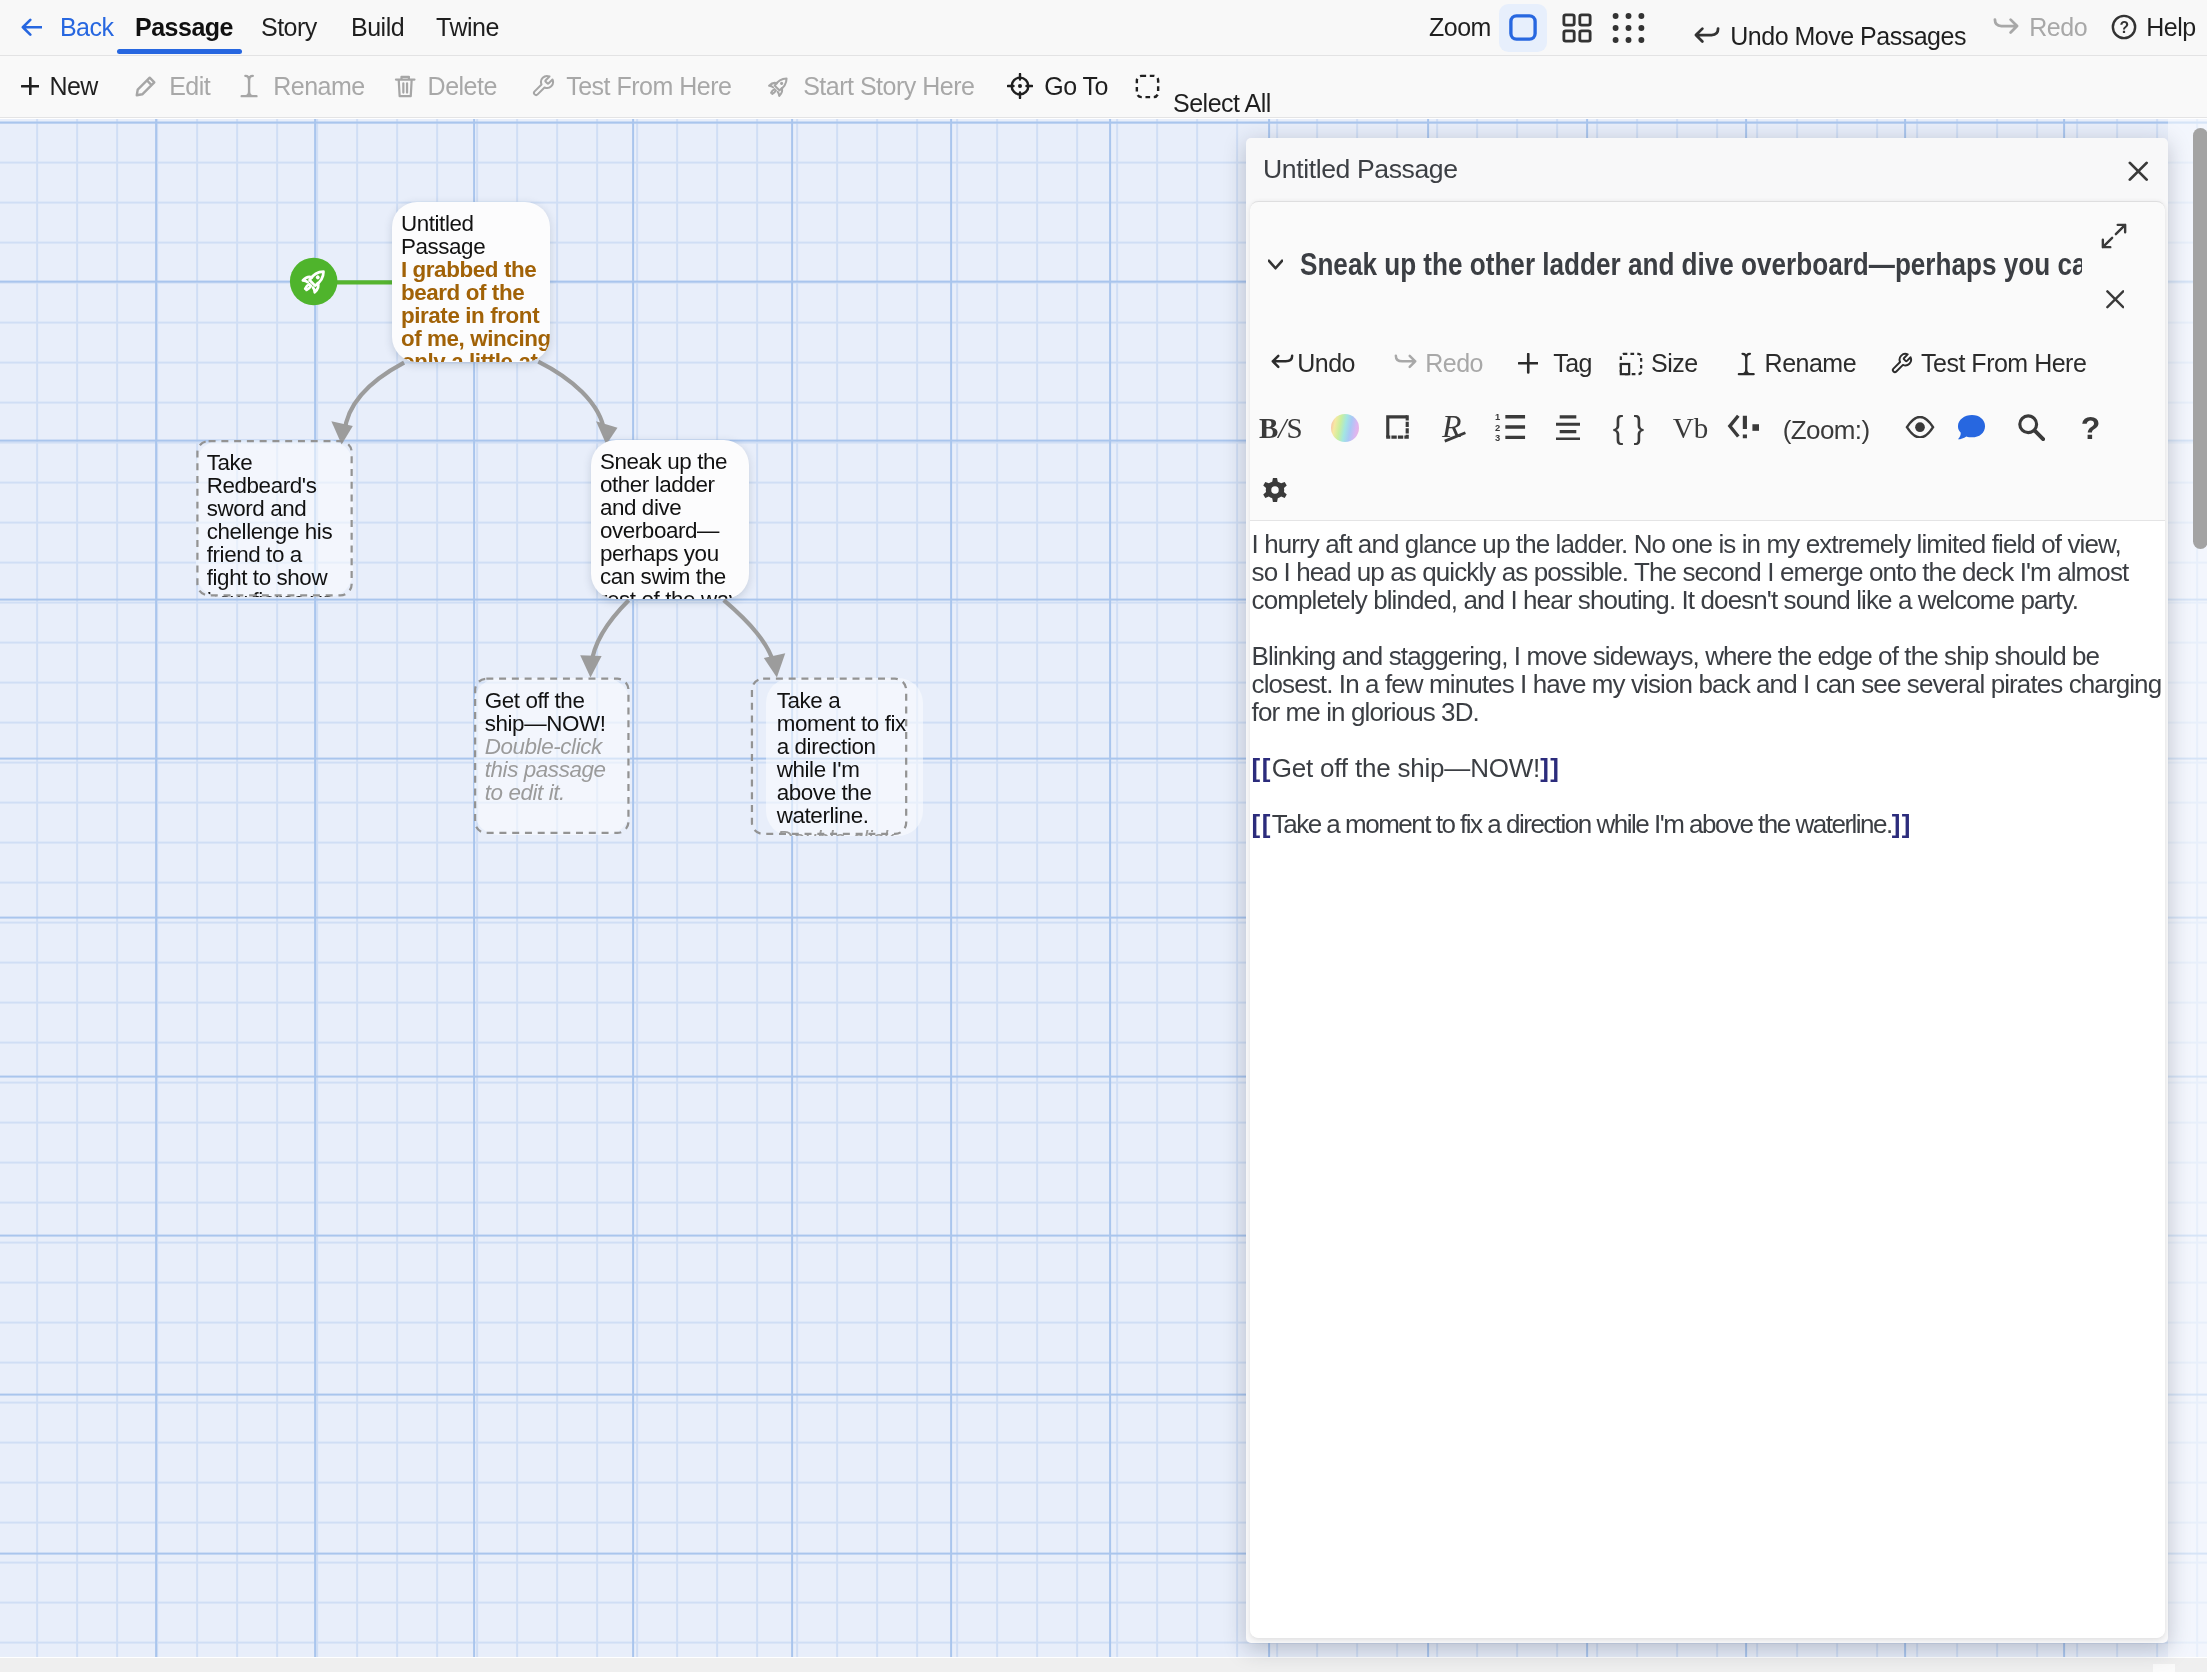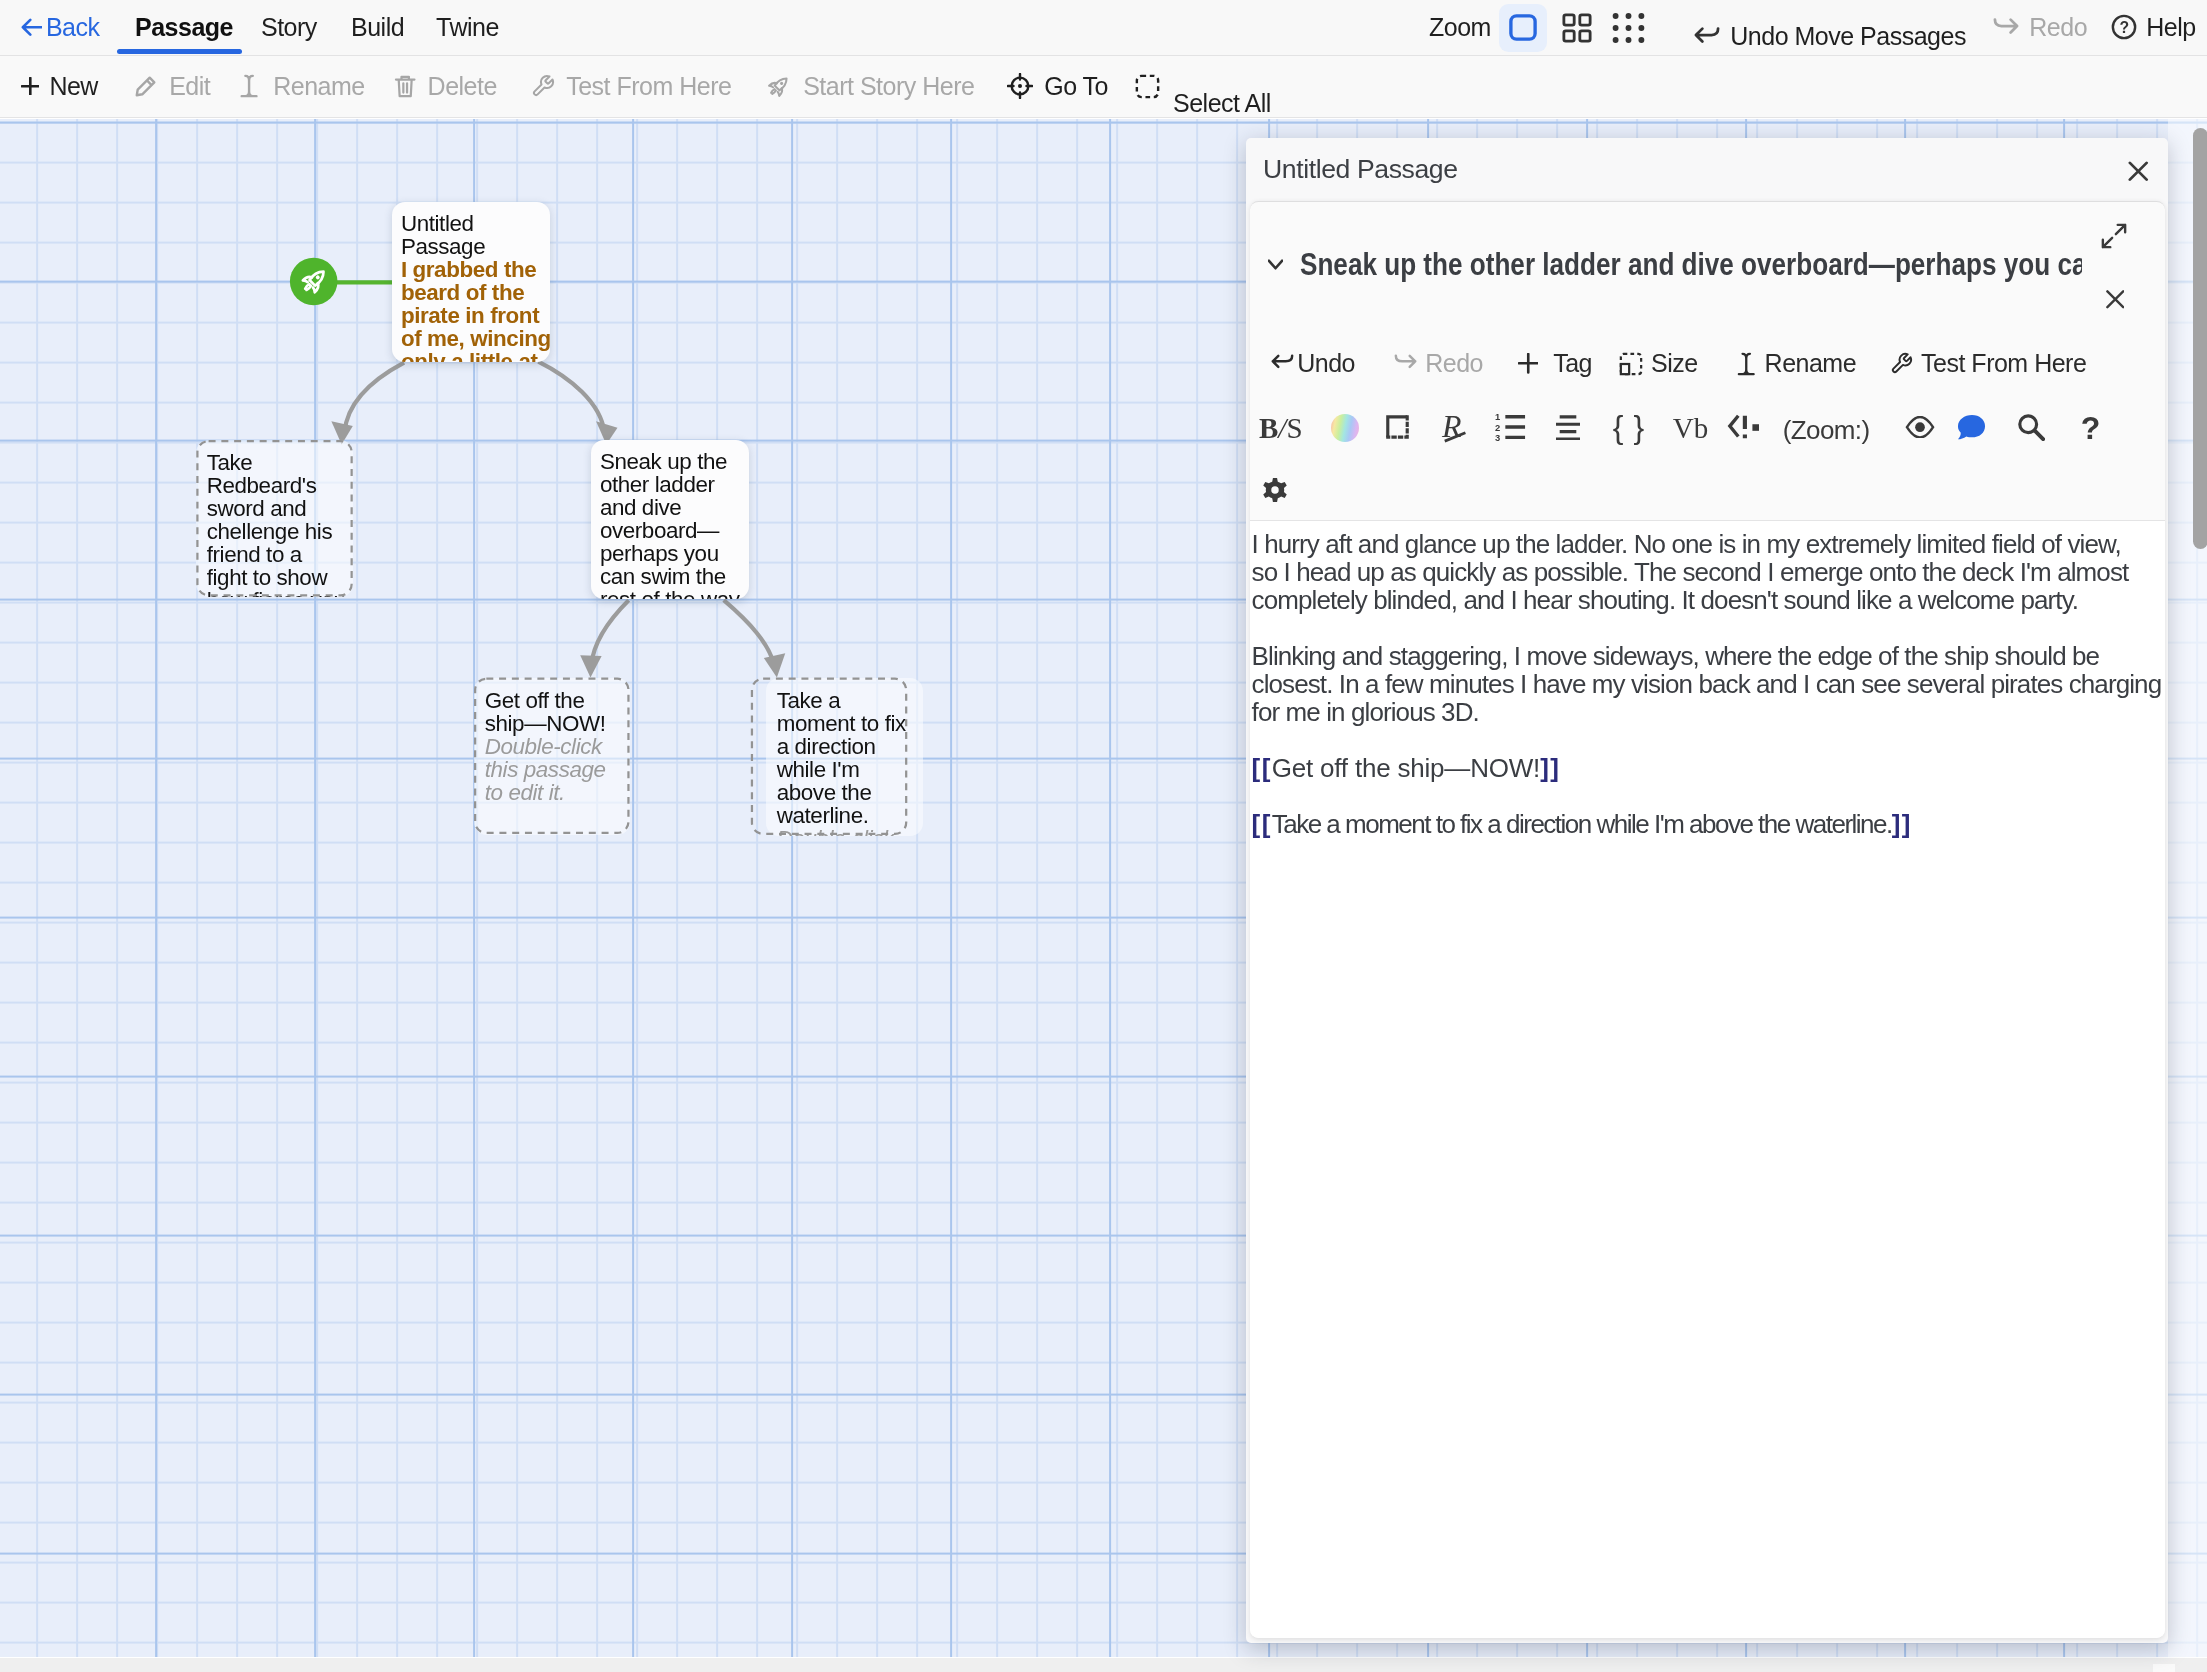--- a/index.html
+++ b/index.html
@@ -23,21 +23,21 @@
     linear-gradient(to right, #d0def5 1.9px, transparent 1.9px),
     linear-gradient(to bottom, #d0def5 1.9px, transparent 1.9px);
   background-size:159px 100%, 100% 159px, 40px 100%, 100% 40px;
   background-position:-3.9px 0px, 0px 2.6px, -3.9px 0px, 0px 2.6px;
 }
 #bstrip { position:absolute; left:0; top:1658px; width:2208px; height:15px; background:#efefef; }
 #bcorner { position:absolute; left:2153px; top:1664px; width:22.4px; height:8.4px; background:#fafafa; }
 #vthumb { position:absolute; left:2193px; top:128px; width:15px; height:421px; background:#a3a3a3; border-radius:7.5px; }
 #wash { position:absolute; left:2168px; top:119px; width:39px; height:1538px; background:rgba(252,253,255,0.55); }
 
-.node { position:absolute; width:158px; height:159px; border-radius:13px; padding:10.3px 8.9px; overflow:hidden;
+.node { position:absolute; width:158px; height:159px; border-radius:25px; padding:10.3px 8.9px; overflow:hidden;
   font-size:22.4px; line-height:23px; letter-spacing:-0.4px; color:#121212; white-space:pre; }
 .solid { background:#fcfcfd; box-shadow:0 2.8px 8.4px rgba(40,60,90,0.18); }
 .empty { background:rgba(252,253,255,0.55); padding:11.2px 10.7px; }
 .exc { color:#a16207;font-weight:bold; }
 .exi { color:#9b9b9b; font-style:italic; }
 
 
 #panel { position:absolute; left:1246px; top:138px; width:922px; height:1505px; background:#f8f8f9;
   border-radius:5px; box-shadow:0 5.6px 22.4px rgba(30,40,60,0.25); }
 #phead { position:absolute; left:0; top:0; width:100%; height:63px; }
@@ -90,21 +90,21 @@
     <rect x="211.25" y="473.25" width="165.5" height="165.5" rx="12" stroke="#939393" stroke-width="2.4" stroke-dasharray="7.5 6.2"></rect>
     <rect x="509.25" y="728.25" width="164.5" height="165.5" rx="12" stroke="#939393" stroke-width="2.4" stroke-dasharray="7.5 6.2"></rect>
     <rect x="806.25" y="728.25" width="165.5" height="166.5" rx="12" stroke="#939393" stroke-width="2.4" stroke-dasharray="7.5 6.2"></rect>
   </svg>
 
   <div id="tb1">
     <div class="tbit blue" style="left:20.5px; top:0; height:54px;">
       <svg class="ic" width="21.4" height="20.5" viewBox="0 0 23 22">
           <path d="M 10 3 L 2 11 L 10 19 M 2 11 L 22 11" stroke="#2767e0" stroke-width="2.8" fill="none" stroke-linecap="round" stroke-linejoin="round"></path>
         </svg>
-      <span style="margin-left:4px;">Back</span>
+      <span style="margin-left:18px;">Back</span>
     </div>
     <div class="tbit" style="left:135px; top:0; height:54px; font-weight:bold; color:#111;">Passage</div>
     <div style="position:absolute; left:117px; top:49px; width:125px; height:4.7px; background:#2767e0; border-radius:2.8px;"></div>
     <div class="tbit" style="left:261px; top:0; height:54px;">Story</div>
     <div class="tbit" style="left:351px; top:0; height:54px;">Build</div>
     <div class="tbit" style="left:436px; top:0; height:54px;">Twine</div>
 
     <div class="tbit" style="left:1429px; top:0; height:54px;">Zoom</div>
     <div style="position:absolute; left:1499px; top:3.7px; width:48px; height:48px; background:#e7effc; border-radius:9.3px;">
       <svg style="position:absolute;left:10.3px;top:10.3px;" width="28" height="27" viewBox="0 0 30 29">

